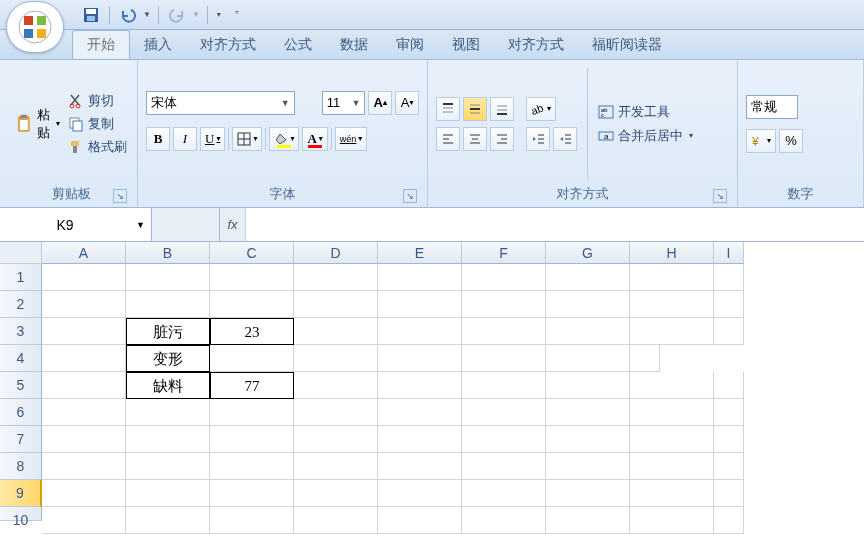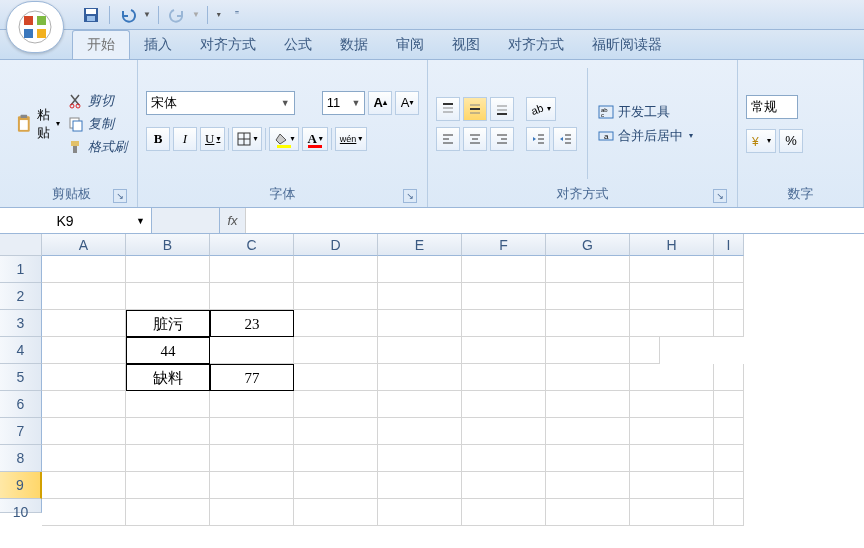--- a/index.html
+++ b/index.html
@@ -13,36 +13,36 @@
 .tabs { height: 30px; background: linear-gradient(#dbe7f4,#c9ddf2); display: flex; align-items: flex-end; padding-left: 72px; border-bottom: 1px solid #9bb7d9; }
 .tab { padding: 5px 14px; color: #3b5a82; cursor: default; font-size: 14px; }
 .tab.active { background: #e8f0fa; border: 1px solid #9bb7d9; border-bottom: none; border-radius: 3px 3px 0 0; color:#737373;}
 .ribbon { height: 148px; background: linear-gradient(#e8f0fa,#dce9f7); display: flex; border-bottom: 1px solid #9bb7d9; }
 .group { border-right: 1px solid #b8cde4; padding: 4px 8px 2px; display: flex; flex-direction: column; position:relative; }
 .group-body { flex: 1; display: flex; gap: 6px; }
 .group-label { text-align: center; color: #4a6a94; font-size: 13px; padding: 2px 0; position:relative;}
 .group-launcher { position:absolute; right:2px; bottom:2px; width:14px; height:14px; border:1px solid #9bb7d9; font-size:9px; display:flex; align-items:center; justify-content:center; color:#4a6a94;}
 .big-btn { display: flex; flex-direction: row; align-items: center; justify-content: center; width: 46px; gap:2px; }
 .big-btn .ic { width:32px; height:32px; }
-.small-btns { display:flex; flex-direction:column; gap:3px; justify-content:center;font-style:italic;}
+.small-btns { display:flex; flex-direction:column; gap:3px; justify-content:center;}
 .small-btn { display:flex; align-items:center; gap:4px; padding:1px 2px; font-size:13px; color:#2a4a74;}
 .small-btn .ic { width:16px; height:16px; }
 .font-group .row { display:flex; gap:3px; align-items:center; margin-bottom:6px;}
 .combo { background:#fff; border:1px solid #8aa8c8; height:24px; display:flex; align-items:center; padding:0 4px; font-size:13px;}
 .combo.font-name { width:150px; }
 .combo.font-size { width:44px;margin-left:24px; }
 .combo .dd { margin-left:auto; font-size:9px; color:#555;}
 .sq-btn { width:24px; height:24px; border:1px solid #b8cde4; background:linear-gradient(#fdfefe,#e8f0fa); display:flex; align-items:center; justify-content:center; font-size:13px;}
 .sq-btn.wide { width:auto; padding:0 4px;}
 .sq-btn .dd { font-size:8px; margin-left:2px;}
 .align-grid { display:flex; flex-direction:column; gap:6px;}
 .align-row { display:flex; gap:3px;}
 .named-row { display:flex; align-items:center; gap:4px; font-size:13px; color:#2a4a74;}
 .named-row .ic{ width:16px; height:16px;}
-.formula-bar { height:26px; display:flex; border-bottom:1px solid #9bb7d9; background:#e8eef6;}
+.formula-bar { height:34px; display:flex; border-bottom:1px solid #9bb7d9; background:#e8eef6;}
 .name-box { width:152px; border-right:1px solid #9bb7d9; display:flex; align-items:center; background:#fff;}
 .name-box input { width:100%; border:none; outline:none; text-align:center; font-family:inherit; font-size:14px;}
 .name-box .dd { padding:0 6px; font-size:9px;}
 .fx-area { display:flex; align-items:center; flex:1; background:#fff;}
 .fx-gap { width:68px; background:#e8eef6; height:100%; border-right:1px solid #9bb7d9;}
 .fx-btn { width:26px; height:100%; display:flex; align-items:center; justify-content:center; border-right:1px solid #d0d0d0; font-style:italic; color:#555; background:#e8eef6;}
 .fx-input { flex:1; border:none; outline:none; padding:0 6px; font-family:inherit; height:100%; font-size:14px;}
 .sheet { display:flex; height: calc(548px - 30px - 30px - 148px - 26px); }
 .corner { width:42px; height:22px; background:#e8eef6; border-right:1px solid #c0cbd8; border-bottom:1px solid #c0cbd8;}
 .col-headers { display:flex; height:22px;}
@@ -388,21 +388,21 @@
           <div class="cell bd">23</div>
           <div class="cell"></div>
           <div class="cell"></div>
           <div class="cell"></div>
           <div class="cell"></div>
           <div class="cell"></div>
           <div class="cell" style="width: 30px;"></div>
         </div>
         <div class="grid-row">
           <div class="cell"></div>
-          <div class="cell bd">44</div>
+          <div class="cell bd">变形</div>
           <div class="cell"></div>
           <div class="cell"></div>
           <div class="cell"></div>
           <div class="cell"></div>
           <div class="cell"></div>
           <div class="cell" style="width: 30px;"></div>
         </div>
         <div class="grid-row">
           <div class="cell"></div>
           <div class="cell bd">缺料</div>

